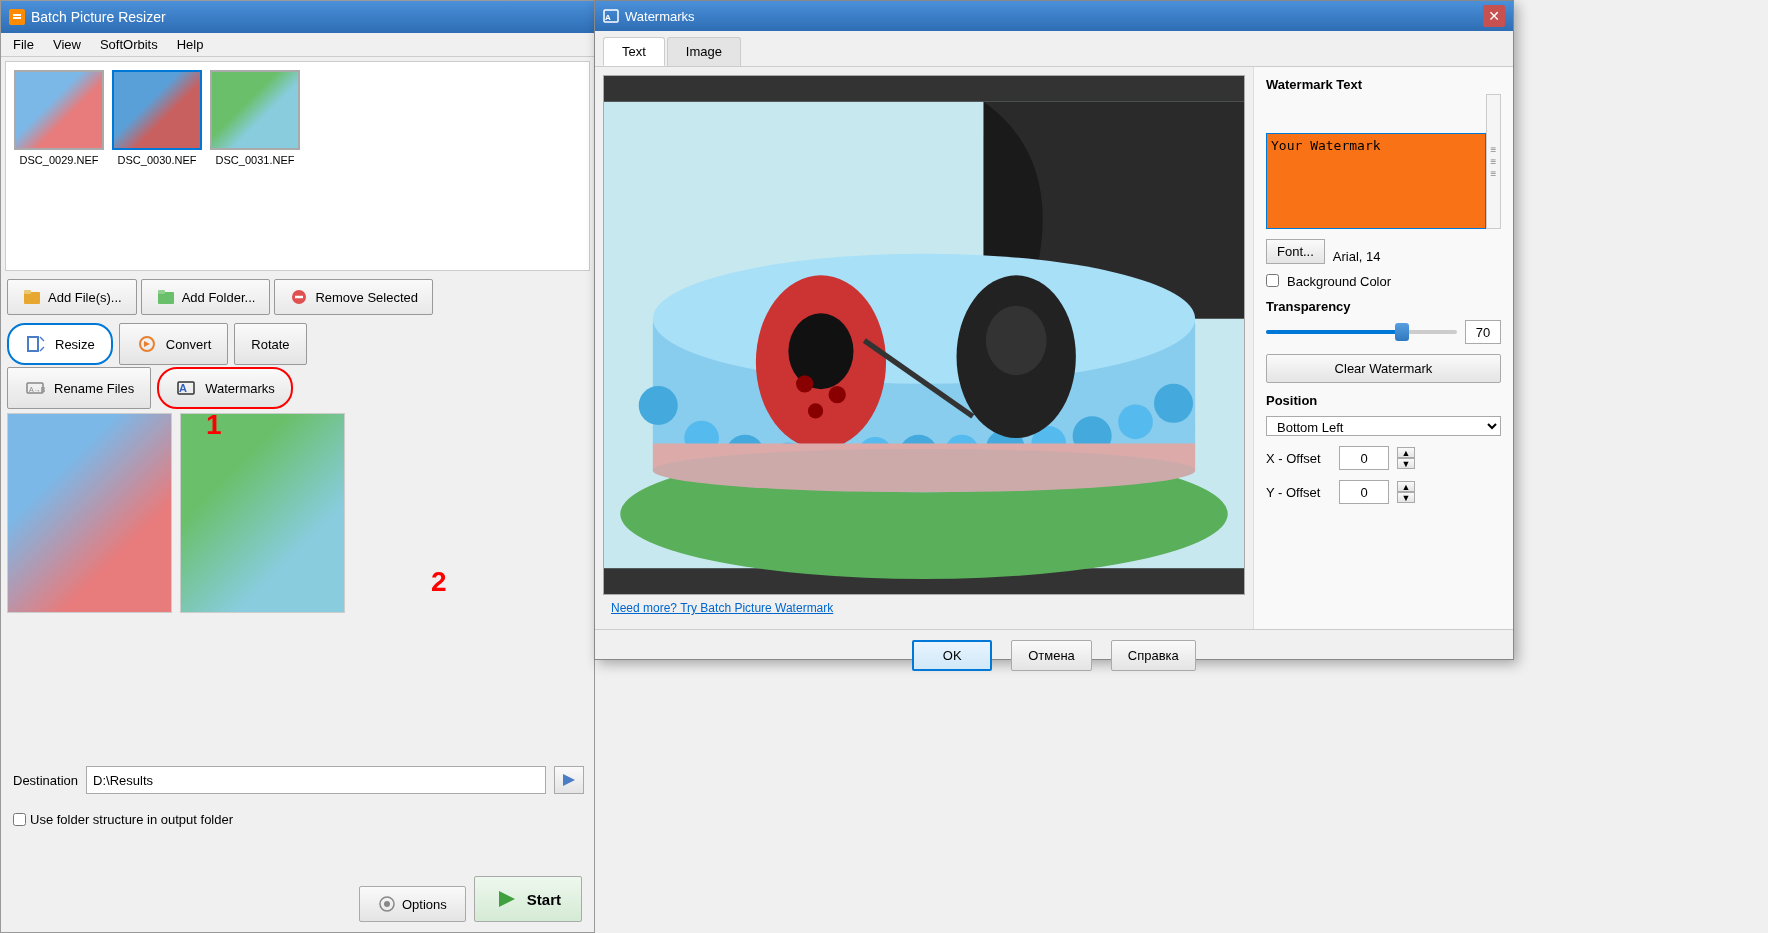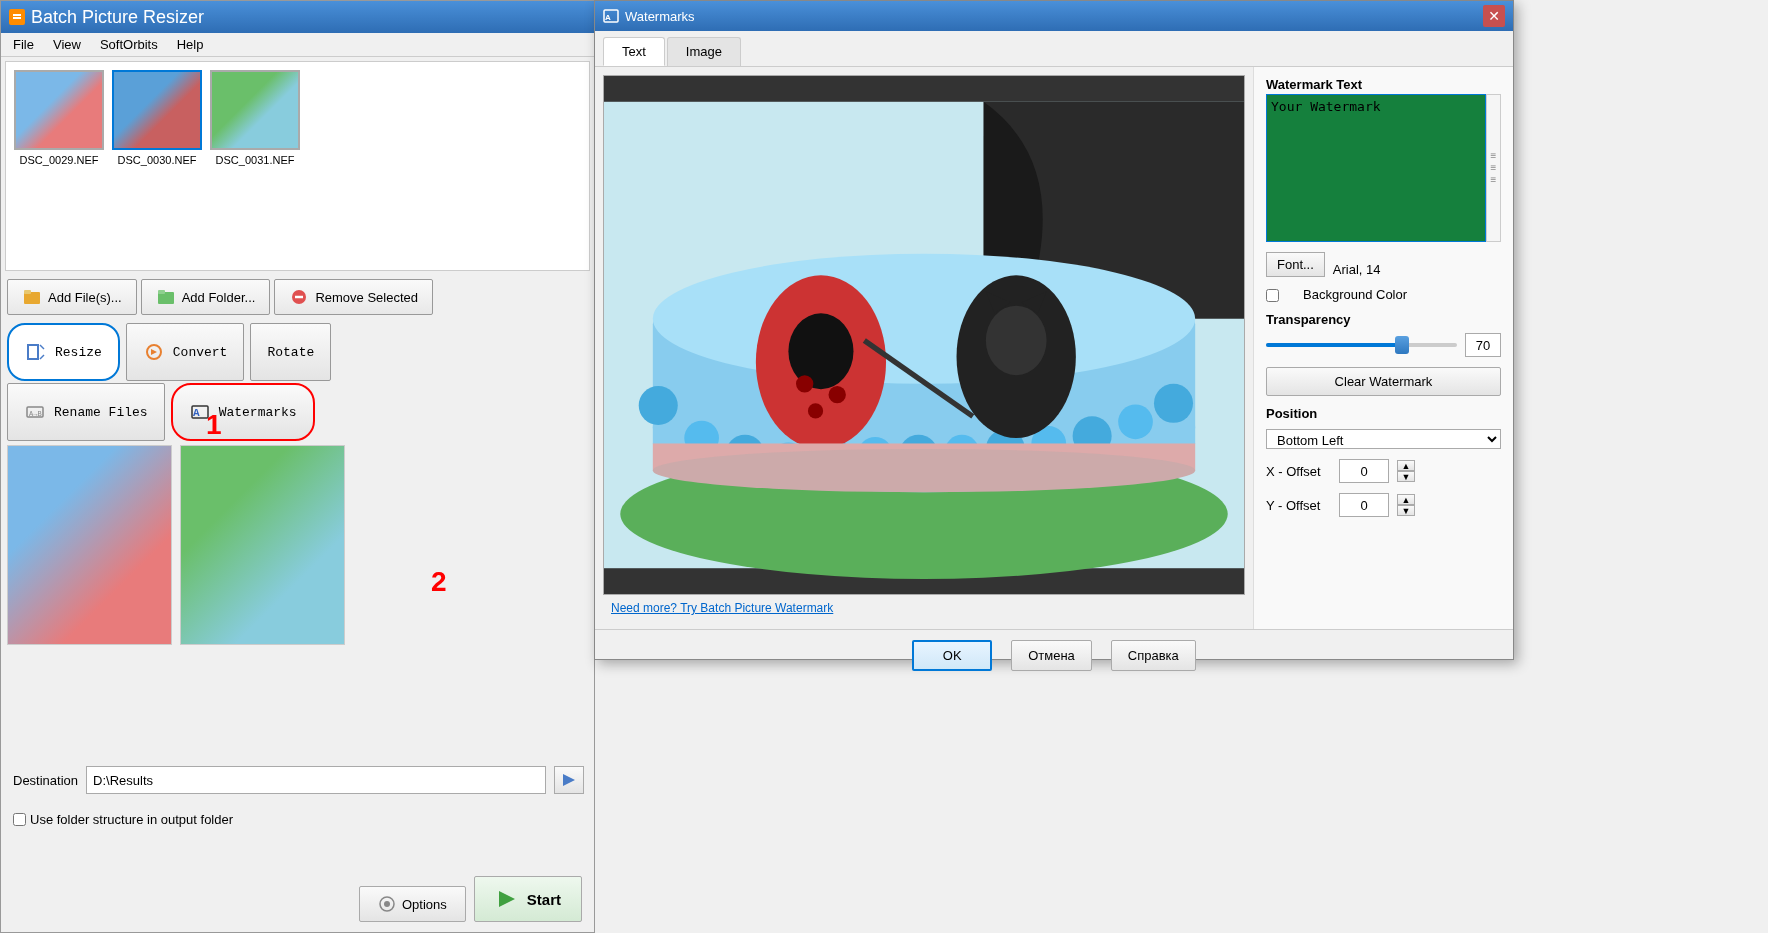--- a/index.html
+++ b/index.html
@@ -13,21 +13,21 @@
       height: 933px;
       background: #f0f0f0;
       border: 1px solid #999;
     }
     .main-titlebar {
       height: 32px;
       background: linear-gradient(to bottom, #4a90d9, #2e6db4);
       display: flex; align-items: center;
       padding: 0 8px;
       color: white;
-      font-size: 18px;
+      font-size: 14px;
     }
     .main-titlebar .app-icon {
       width: 16px; height: 16px;
       background: #ff8c00;
       border-radius: 2px;
       margin-right: 6px;
       display: inline-block;
       font-size: 10px;
       color: white;
       display: flex; align-items: center; justify-content: center;
@@ -109,23 +109,22 @@
       gap: 6px;
     }
     .action-tab {
       display: flex; align-items: center; gap: 8px;
       padding: 8px 16px;
       border: 1px solid #999;
       background: linear-gradient(to bottom, #fafafa, #e4e4e4);
       cursor: pointer;
       font-size: 13px;
       border-radius: 2px;
-      height: 58px;
+      height: 42px;
       position: relative;
-      font-family: Liberation Mono, monospace;
     }
     .action-tab.active {
       background: white;
       border: 2px solid #0078d7;
       border-radius: 18px;
     }
     .action-tab-icon {
       width: 22px; height: 22px;
       display: flex; align-items: center; justify-content: center;
       font-size: 16px;
@@ -284,42 +283,43 @@
       display: flex; flex-direction: column; gap: 10px;
       background: #f9f9f9;
     }
     .ctrl-label {
       font-size: 13px;
       font-weight: 600;
       margin-bottom: 2px;
     }
     .watermark-textarea {
       width: 100%;
-      height: 148px;
+      height: 96px;
       border: 1px solid #0078d7;
       padding: 4px;
       font-size: 13px;
       resize: none;
-      background: #15803d;
+      background: #f97316;
+      margin-top: 39px;
     }
     .font-row {
       display: flex; align-items: flex-end; gap: 8px;
     }
     .font-btn {
       padding: 4px 10px;
       border: 1px solid #aaa;
       background: linear-gradient(to bottom, #fafafa, #e4e4e4);
       cursor: pointer;
       font-size: 13px;
     }
     .font-display {
       font-size: 13px;
     }
     .bgcolor-row {
-      display: flex; align-items: flex-end; gap: 24px;
+      display: flex; align-items: flex-start; gap: 8px;
     }
     .transparency-row {
       display: flex; flex-direction: column; gap: 4px;
     }
     .transparency-ctrl {
       display: flex; align-items: center; gap: 8px;
     }
     .slider {
       flex: 1;
       height: 4px;

